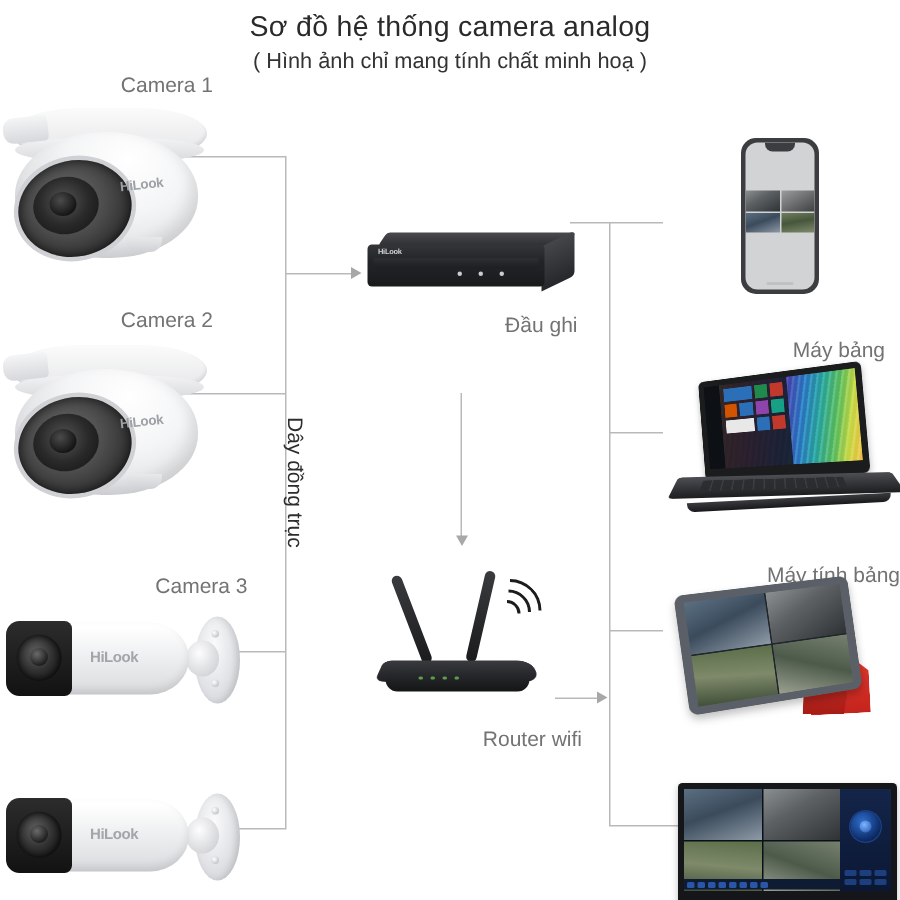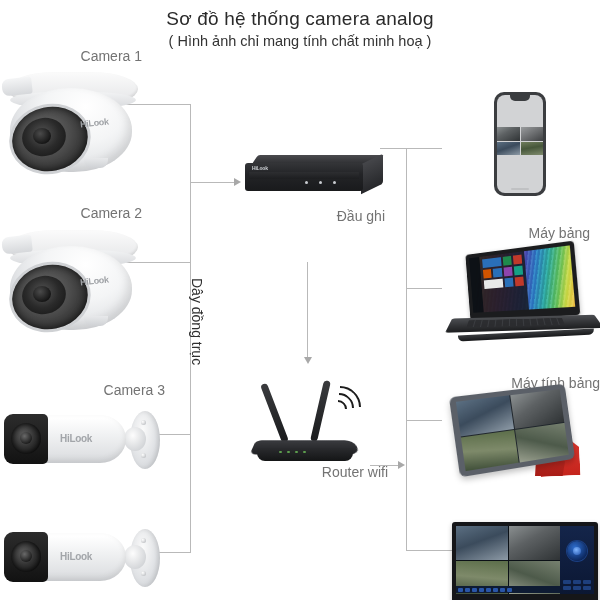--- a/index.html
+++ b/index.html
@@ -493,21 +493,21 @@
     <div class="topface"></div>
     <div class="bodyb"></div>
     <div class="dot" style="left:34px;"></div>
     <div class="dot" style="left:42px;"></div>
     <div class="dot" style="left:50px;"></div>
     <div class="dot" style="left:58px;"></div>
     <div class="wifi" style="left:84px; top:22px; width:14px;  height:14px;  transform:rotate(45deg);"></div>
     <div class="wifi" style="left:79px; top:15px; width:26px;  height:26px;  transform:rotate(45deg);"></div>
     <div class="wifi" style="left:74px; top:8px;  width:38px;  height:38px;  transform:rotate(45deg);"></div>
   </div>
-  <div class="abs lbl" style="left:238px; top:464px; width:150px;">Router wifi</div>
+  <div class="abs lbl" style="left:238px; top:484px; width:150px;">Router wifi</div>
 
   <div class="abs phone" style="left:494px; top:92px;">
     <div class="shell"></div>
     <div class="scr">
       <div class="notch"></div>
       <div class="feed">
         <div class="pane p-indoor"></div>
         <div class="pane p-gray"></div>
         <div class="pane p-office"></div>
         <div class="pane p-street"></div>

